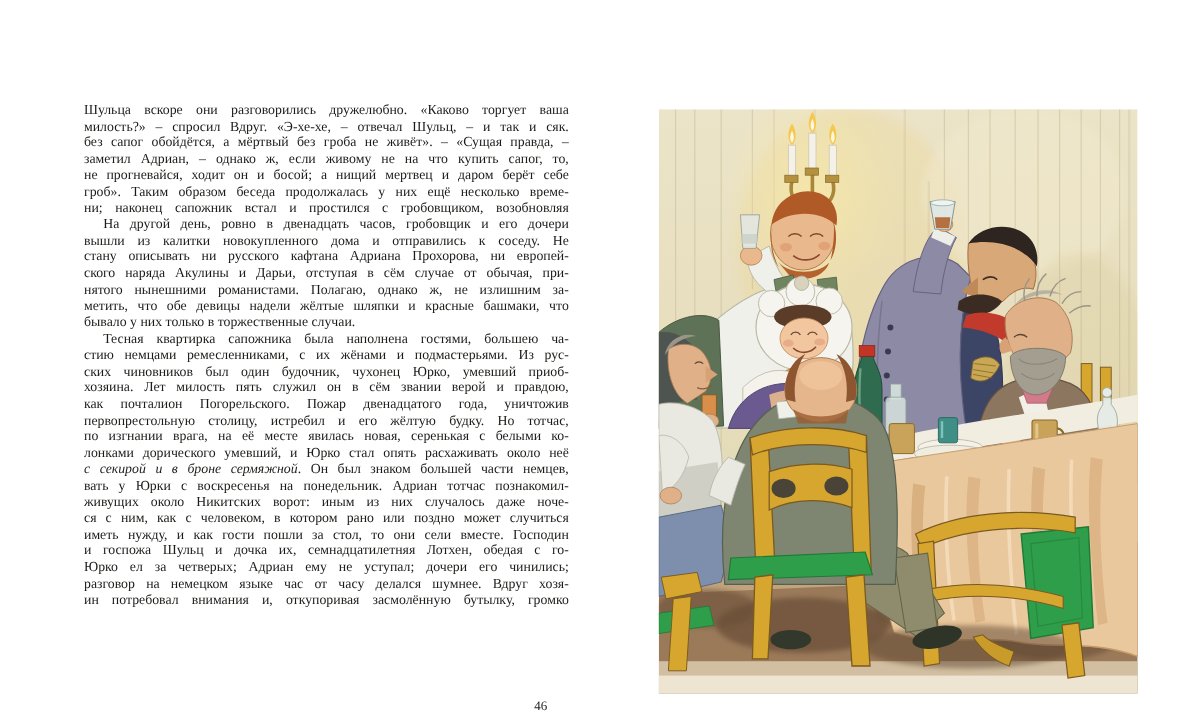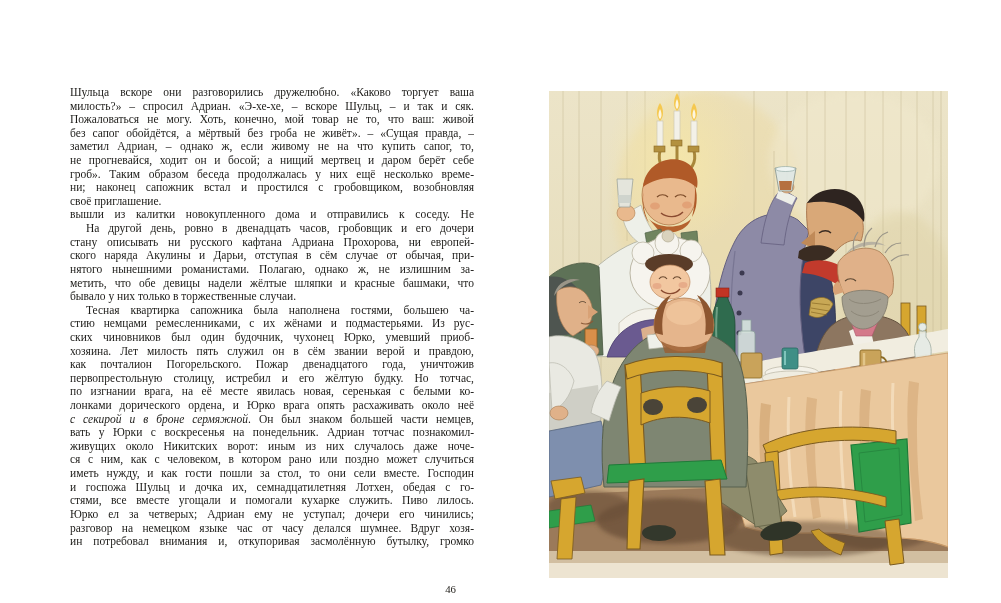--- a/index.html
+++ b/index.html
@@ -16,50 +16,47 @@
   .illo{position:absolute;left:549px;top:56px;width:399px;height:487px;}
   .illo svg{display:block;width:100%;height:100%;}
 </style>
 </head>
 <body>
 
 <div class="spread">
 
   <div class="textcol" id="text-lines">
       <div class="tl">Шульца вскоре они разговорились дружелюбно. «Каково торгует ваша</div>
-      <div class="tl">милость?» – спросил Адриан. «Э-хе-хе, – вскоре Шульц, – и так и сяк.</div>
-      <div class="tl">Пожаловаться не могу. Хоть, конечно, мой товар не то, что ваш: живой</div>
+      <div class="tl">милость?» – спросил Вдруг. «Э-хе-хе, – отвечал Шульц, – и так и сяк.</div>
       <div class="tl">без сапог обойдётся, а мёртвый без гроба не живёт». – «Сущая правда, –</div>
       <div class="tl">заметил Адриан, – однако ж, если живому не на что купить сапог, то,</div>
       <div class="tl">не прогневайся, ходит он и босой; а нищий мертвец и даром берёт себе</div>
       <div class="tl">гроб». Таким образом беседа продолжалась у них ещё несколько време-</div>
       <div class="tl">ни; наконец сапожник встал и простился с гробовщиком, возобновляя</div>
-      <div class="tl end">своё приглашение.</div>
+      <div class="tl ind">На другой день, ровно в двенадцать часов, гробовщик и его дочери</div>
       <div class="tl">вышли из калитки новокупленного дома и отправились к соседу. Не</div>
-      <div class="tl ind">На другой день, ровно в двенадцать часов, гробовщик и его дочери</div>
       <div class="tl">стану описывать ни русского кафтана Адриана Прохорова, ни европей-</div>
       <div class="tl">ского наряда Акулины и Дарьи, отступая в сём случае от обычая, при-</div>
       <div class="tl">нятого нынешними романистами. Полагаю, однако ж, не излишним за-</div>
       <div class="tl">метить, что обе девицы надели жёлтые шляпки и красные башмаки, что</div>
       <div class="tl end">бывало у них только в торжественные случаи.</div>
       <div class="tl ind">Тесная квартирка сапожника была наполнена гостями, большею ча-</div>
       <div class="tl">стию немцами ремесленниками, с их жёнами и подмастерьями. Из рус-</div>
       <div class="tl">ских чиновников был один будочник, чухонец Юрко, умевший приоб-</div>
       <div class="tl">хозяина. Лет милость пять служил он в сём звании верой и правдою,</div>
       <div class="tl">как почталион Погорельского. Пожар двенадцатого года, уничтожив</div>
       <div class="tl">первопрестольную столицу, истребил и его жёлтую будку. Но тотчас,</div>
       <div class="tl">по изгнании врага, на её месте явилась новая, серенькая с белыми ко-</div>
-      <div class="tl">лонками дорического ордена, и Юрко врага опять расхаживать около неё</div>
+      <div class="tl">лонками дорического умевший, и Юрко стал опять расхаживать около неё</div>
       <div class="tl"><em>с секирой и в броне сермяжной</em><span>. Он был знаком большей части немцев,</span></div>
       <div class="tl">вать у Юрки с воскресенья на понедельник. Адриан тотчас познакомил-</div>
       <div class="tl">живущих около Никитских ворот: иным из них случалось даже ноче-</div>
       <div class="tl">ся с ним, как с человеком, в котором рано или поздно может случиться</div>
       <div class="tl">иметь нужду, и как гости пошли за стол, то они сели вместе. Господин</div>
       <div class="tl">и госпожа Шульц и дочка их, семнадцатилетняя Лотхен, обедая с го-</div>
-      <div class="tl">стями, все вместе угощали и помогали кухарке служить. Пиво лилось.</div>
       <div class="tl">Юрко ел за четверых; Адриан ему не уступал; дочери его чинились;</div>
       <div class="tl">разговор на немецком языке час от часу делался шумнее. Вдруг хозя-</div>
       <div class="tl">ин потребовал внимания и, откупоривая засмолённую бутылку, громко</div>
     </div>
   <div class="pagenum">46</div>
 
   <div class="illo" role="img" aria-label="Акварельная иллюстрация: гости за накрытым столом поднимают рюмки — рыжий мужчина с рюмкой, улыбающаяся женщина в белом чепце с оранжевым бантом, стоящий мужчина в сером сюртуке с поднятым бокалом, человек в синем мундире с медалью, седобородый старик; на столе зелёная бутылка, графин и посуда; жёлтые стулья с зелёными сиденьями; на стене бра с тремя свечами.">
     <svg viewBox="0 0 399 487" preserveAspectRatio="none">
       <defs>
         <linearGradient id="wallG" x1="0" y1="0" x2="0" y2="1">

